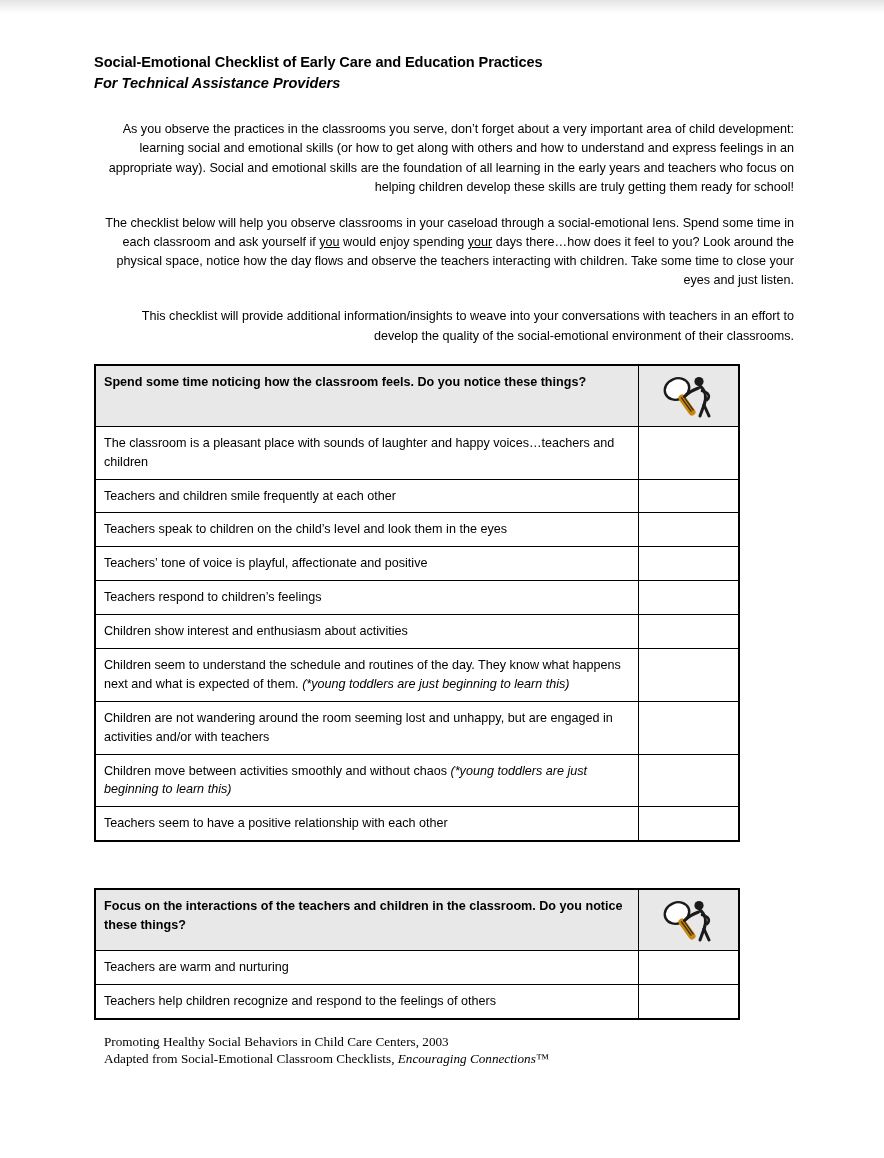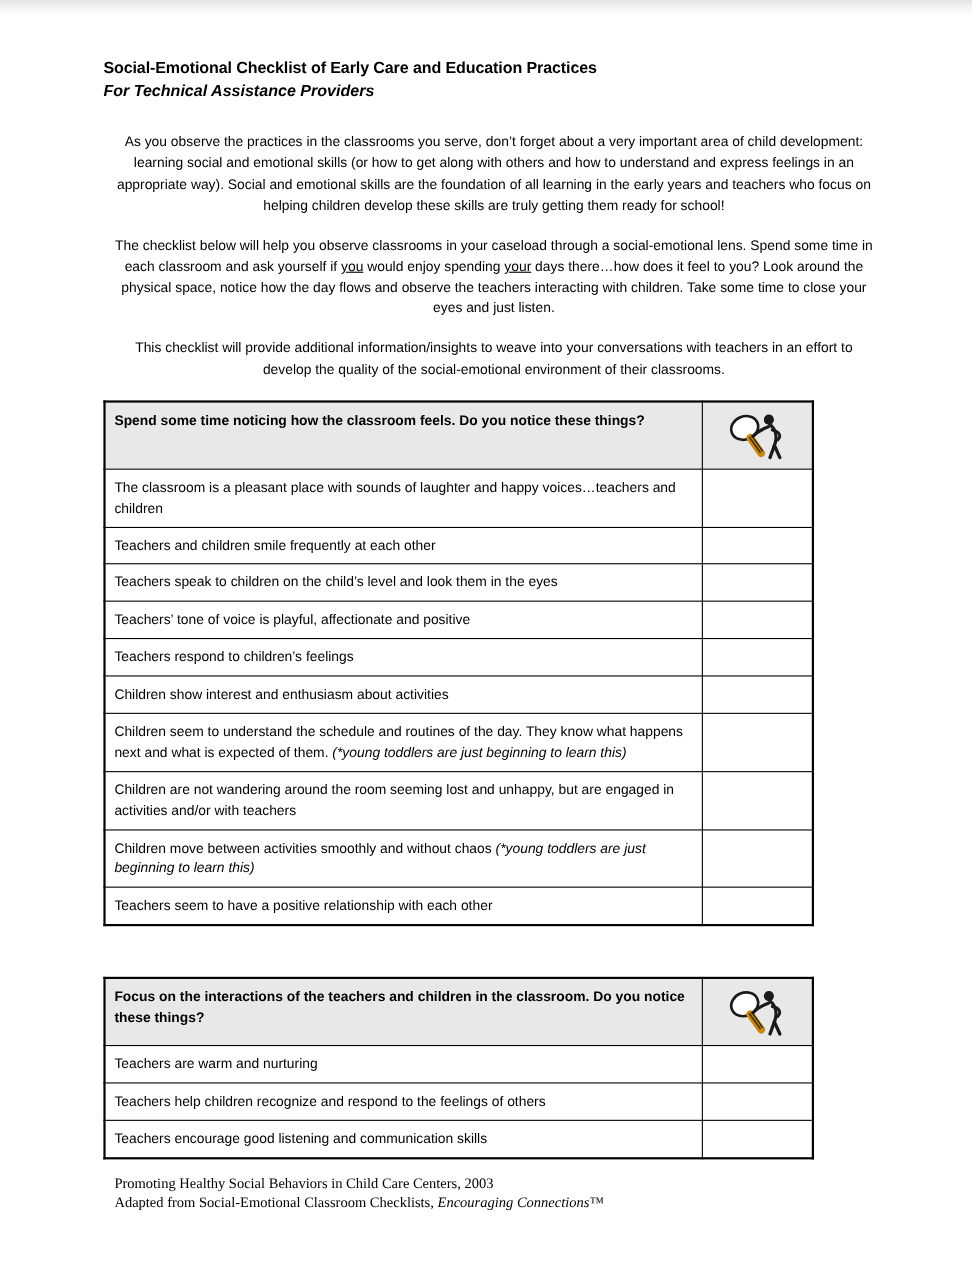--- a/index.html
+++ b/index.html
@@ -50,21 +50,21 @@
     font-style: italic;
     line-height: 1.45;
   }
 
   
   .para {
     font-size: 12.6px;
     line-height: 1.52;
     margin: 0 0 17px 10px;
     width: 690px;
-    text-align: center;
+    text-align: right;
   }
   .para u { text-decoration: underline; }
   .para-last { margin-bottom: 18px; }
 
   
   .tbl-wrap { margin-left: 0px; }
   table.checklist {
     border-collapse: collapse;
     width: 646px;
     table-layout: fixed;
@@ -231,24 +231,20 @@
             </td>
           </tr>
           <tr>
             <td class="item-col">Teachers are warm and nurturing</td>
             <td class="mark-col"></td>
           </tr>
           <tr>
             <td class="item-col">Teachers help children recognize and respond to the feelings of others</td>
             <td class="mark-col"></td>
           </tr>
-          <tr>
-            <td class="item-col">Teachers encourage good listening and communication skills</td>
-            <td class="mark-col"></td>
-          </tr>
         </tbody>
       </table>
     </div>
 
     <div class="footer">
       <div>Promoting Healthy Social Behaviors in Child Care Centers, 2003</div>
       <div><span>Adapted from Social-Emotional Classroom Checklists, </span><span class="ital">Encouraging Connections™</span></div>
     </div>
 
   </div>

